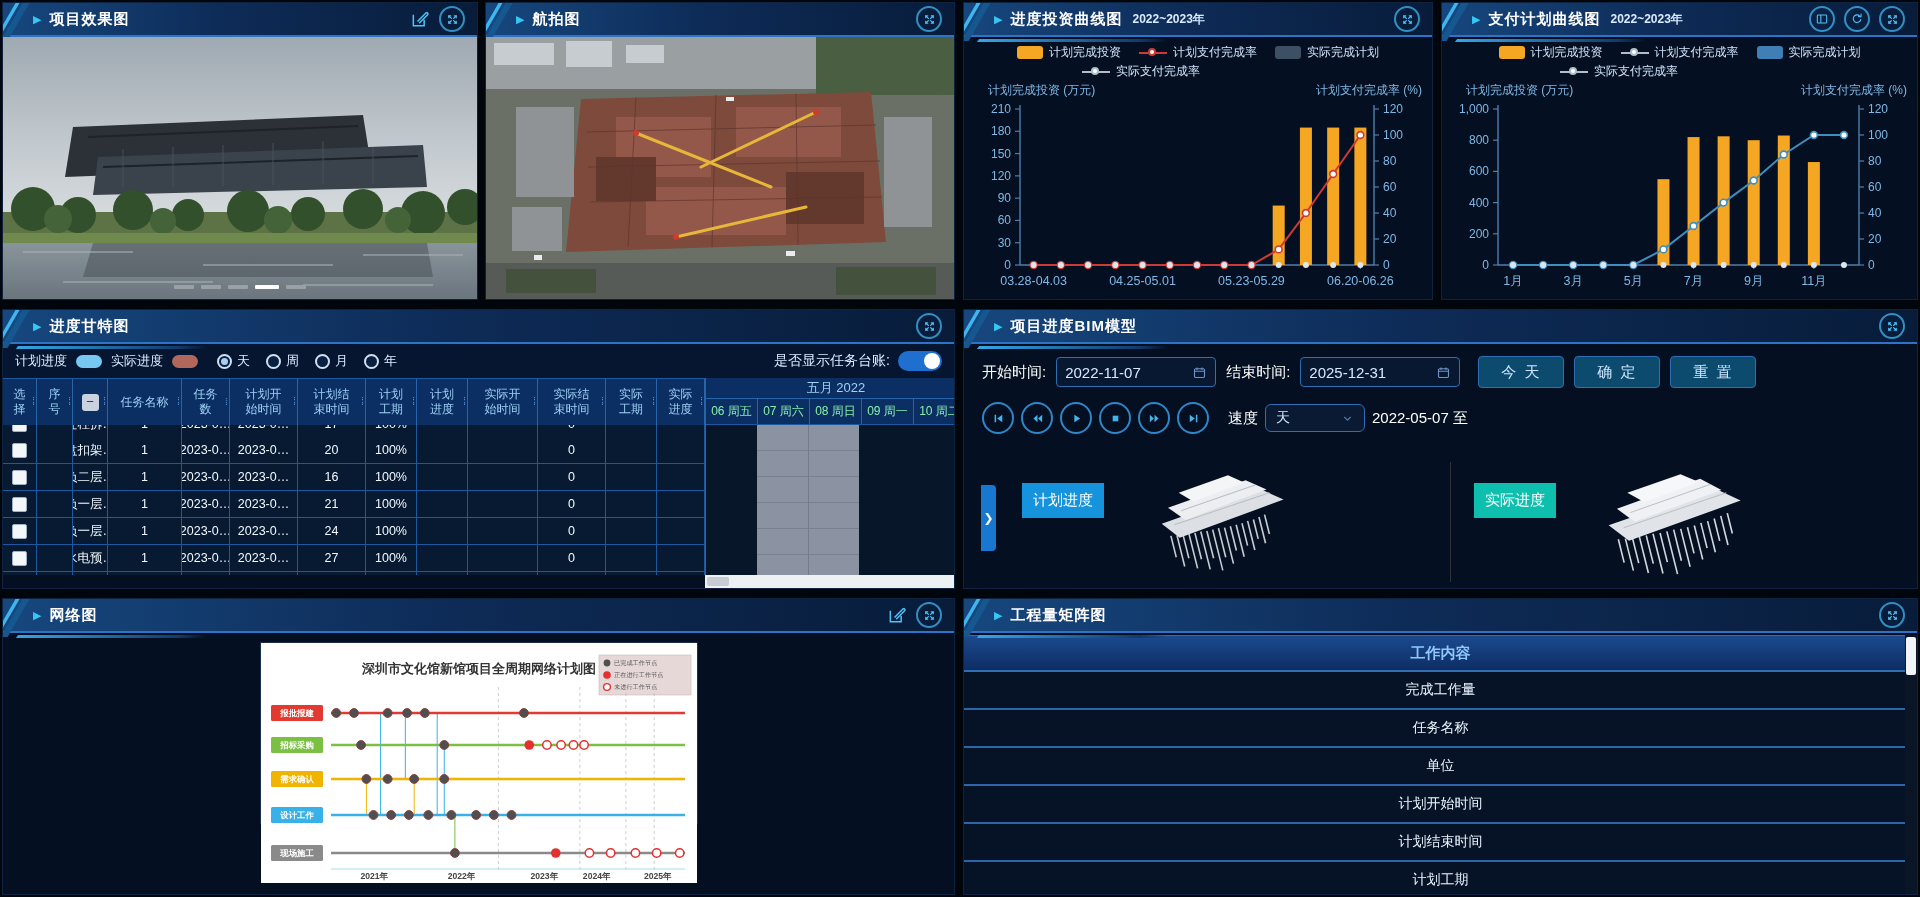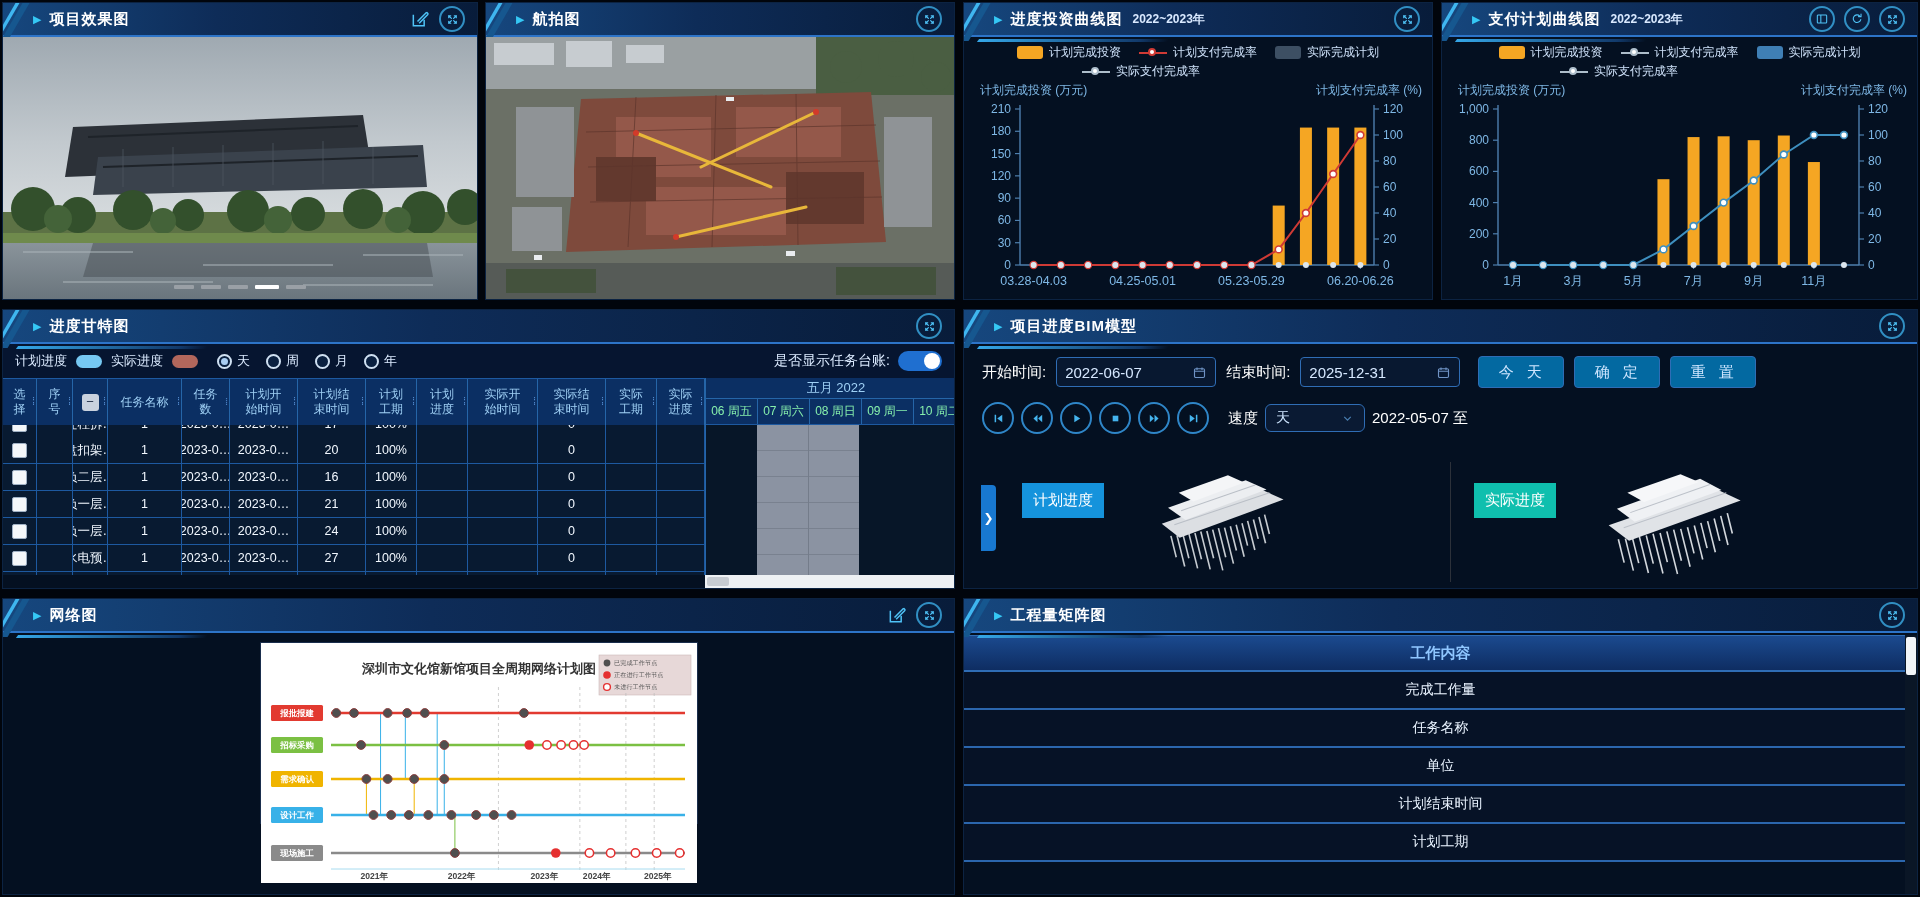--- a/index.html
+++ b/index.html
@@ -23,21 +23,21 @@
     display:flex;align-items:center;justify-content:center;box-sizing:border-box;}
   .iplain{color:#4fc3f7;display:flex;align-items:center;}
   
   .legend{display:flex;justify-content:center;gap:18px;margin-top:7px;flex-wrap:wrap;}
   .legend2{display:flex;justify-content:flex-start;padding-left:118px;margin-top:2px;}
   .litem{display:flex;align-items:center;gap:6px;font-size:12px;color:#cfe2fa;}
   .sw-bar{width:26px;height:13px;border-radius:3px;display:inline-block;}
   .sw-line{position:relative;width:28px;height:13px;display:inline-block;}
   .sw-line i{position:absolute;left:0;right:0;top:6px;height:2px;display:block;}
   .sw-line b{position:absolute;left:9px;top:2px;width:8px;height:8px;border-radius:50%;background:#fff;display:block;box-sizing:border-box;}
-  .axlbls{display:flex;justify-content:space-between;padding:2px 10px 0 16px;font-size:12px;color:#7fb8e6;}
+  .axlbls{display:flex;justify-content:space-between;padding:2px 10px 0 24px;font-size:12px;color:#7fb8e6;}
   svg text{font-family:"Liberation Sans","DejaVu Sans",sans-serif;}
   
   .gtoolbar{height:34px;display:flex;align-items:center;gap:9px;padding:0 12px;font-size:13px;color:#dcebff;background:#061530;}
   .pill{width:26px;height:13px;border-radius:7px;display:inline-block;}
   .radio{width:15px;height:15px;border-radius:50%;border:2px solid #cfe0f2;background:#0a2040;display:inline-block;box-sizing:border-box;position:relative;}
   .radio.sel::after{content:"";position:absolute;left:2px;top:2px;width:7px;height:7px;border-radius:50%;background:#a9cdf2;}
   .ritem{display:flex;align-items:center;gap:5px;margin-right:4px;}
   .toggle{width:44px;height:20px;border-radius:10px;background:#1f6fd0;position:relative;display:inline-block;}
   .toggle b{position:absolute;right:2px;top:2px;width:16px;height:16px;border-radius:50%;background:#fff;display:block;}
   .gtable{display:flex;background:#071628;}
@@ -62,22 +62,22 @@
   .wkend{position:absolute;top:0;bottom:0;background:#8b93a2;
     background-image:repeating-linear-gradient(180deg,transparent 0 25px,#79818f 25px 26px);}
   .wkmid{position:absolute;top:0;bottom:0;width:1px;background:#747c8a;}
   .ghscroll{height:13px;margin-left:702px;background:#eef1f4;position:relative;}
   .ghthumb{position:absolute;left:2px;top:2px;width:22px;height:9px;background:#c7ccd2;border-radius:2px;}
   
   .bimrow{display:flex;align-items:center;gap:10px;padding:0 18px;color:#fff;font-size:15px;}
   .dinput{width:160px;height:30px;border:1px solid #2f6db5;border-radius:4px;background:#081830;color:#d6e8ff;
     display:flex;align-items:center;padding:0 8px;box-sizing:border-box;gap:6px;font-size:15px;}
   .dinput span{flex:1;}
-  .btn-outline{min-width:64px;height:30px;border:1px solid #2f6db5;border-radius:4px;background:#0369a1;color:#cfe6ff;
-    font-size:15px;display:flex;align-items:center;justify-content:center;padding:0 10px;letter-spacing:2px;font-family:Liberation Mono, monospace;}
+  .btn-outline{min-width:64px;height:30px;border:1px solid #2f6db5;border-radius:4px;background:#0c4a6e;color:#cfe6ff;
+    font-size:15px;display:flex;align-items:center;justify-content:center;padding:0 10px;letter-spacing:2px;}
   .pcirc{width:32px;height:32px;border-radius:50%;border:2px solid #2f86c8;display:flex;align-items:center;justify-content:center;box-sizing:border-box;color:#45b4ee;}
   .selbox{width:100px;height:28px;border:1px solid #2f6db5;border-radius:6px;background:#0a1a33;color:#cfe6ff;font-size:14px;
     display:flex;align-items:center;padding:0 10px;box-sizing:border-box;}
   .selbox span{flex:1;}
   .badge{color:#fff;font-size:15px;padding:8px 11px;display:inline-block;}
   .sidetab{position:absolute;left:17px;top:175px;width:15px;height:66px;background:#1878d0;border-radius:0 4px 4px 0;
     color:#fff;display:flex;align-items:center;justify-content:center;font-size:12px;}
   .bimdivider{position:absolute;left:486px;top:152px;bottom:6px;width:1px;background:#2c313a;}
   
   .mhead{height:34px;margin-top:2px;background:linear-gradient(180deg,#1b4a8f,#0e2d62);color:#8fc6ff;font-size:15px;font-weight:bold;
@@ -755,21 +755,21 @@
         <span class="icirc">
           <svg width="15" height="15" viewBox="0 0 24 24" fill="none" stroke="currentColor" stroke-width="1.9" stroke-linecap="round">
               <path d="M10.2 10.2 6 6 M6 9.2V6h3.2 M13.8 10.2 18 6 M14.8 6H18v3.2 M10.2 13.8 6 18 M6 14.8V18h3.2 M13.8 13.8 18 18 M14.8 18H18v-3.2"></path>
             </svg>
         </span>
       </div>
     </header>
     <div class="bimrow" style="margin-top:12px;">
       <span>开始时间:</span>
       <div class="dinput">
-        <span>2022-06-07</span>
+        <span>2022-11-07</span>
         <svg width="15" height="15" viewBox="0 0 24 24" fill="none" stroke="#6f93c4" stroke-width="1.8">
             <rect x="4" y="6" width="16" height="14" rx="2"></rect>
             <path d="M4 10h16 M8 4v4 M16 4v4"></path>
           </svg>
       </div>
       <span>结束时间:</span>
       <div class="dinput">
         <span>2025-12-31</span>
         <svg width="15" height="15" viewBox="0 0 24 24" fill="none" stroke="#6f93c4" stroke-width="1.8">
             <rect x="4" y="6" width="16" height="14" rx="2"></rect>
@@ -1005,20 +1005,21 @@
               <path d="M10.2 10.2 6 6 M6 9.2V6h3.2 M13.8 10.2 18 6 M14.8 6H18v3.2 M10.2 13.8 6 18 M6 14.8V18h3.2 M13.8 13.8 18 18 M14.8 18H18v-3.2"></path>
             </svg>
         </span>
       </div>
     </header>
     <div class="mhead">工作内容</div>
     <div id="mrows">
         <div class="mrow">完成工作量</div>
         <div class="mrow">任务名称</div>
         <div class="mrow">单位</div>
+        <div class="mrow">计划开始时间</div>
         <div class="mrow">计划结束时间</div>
         <div class="mrow">计划工期</div>
       </div>
     <div class="mtrack">
         <div class="mthumb"></div>
       </div>
   </section>
 
 </div>
 

